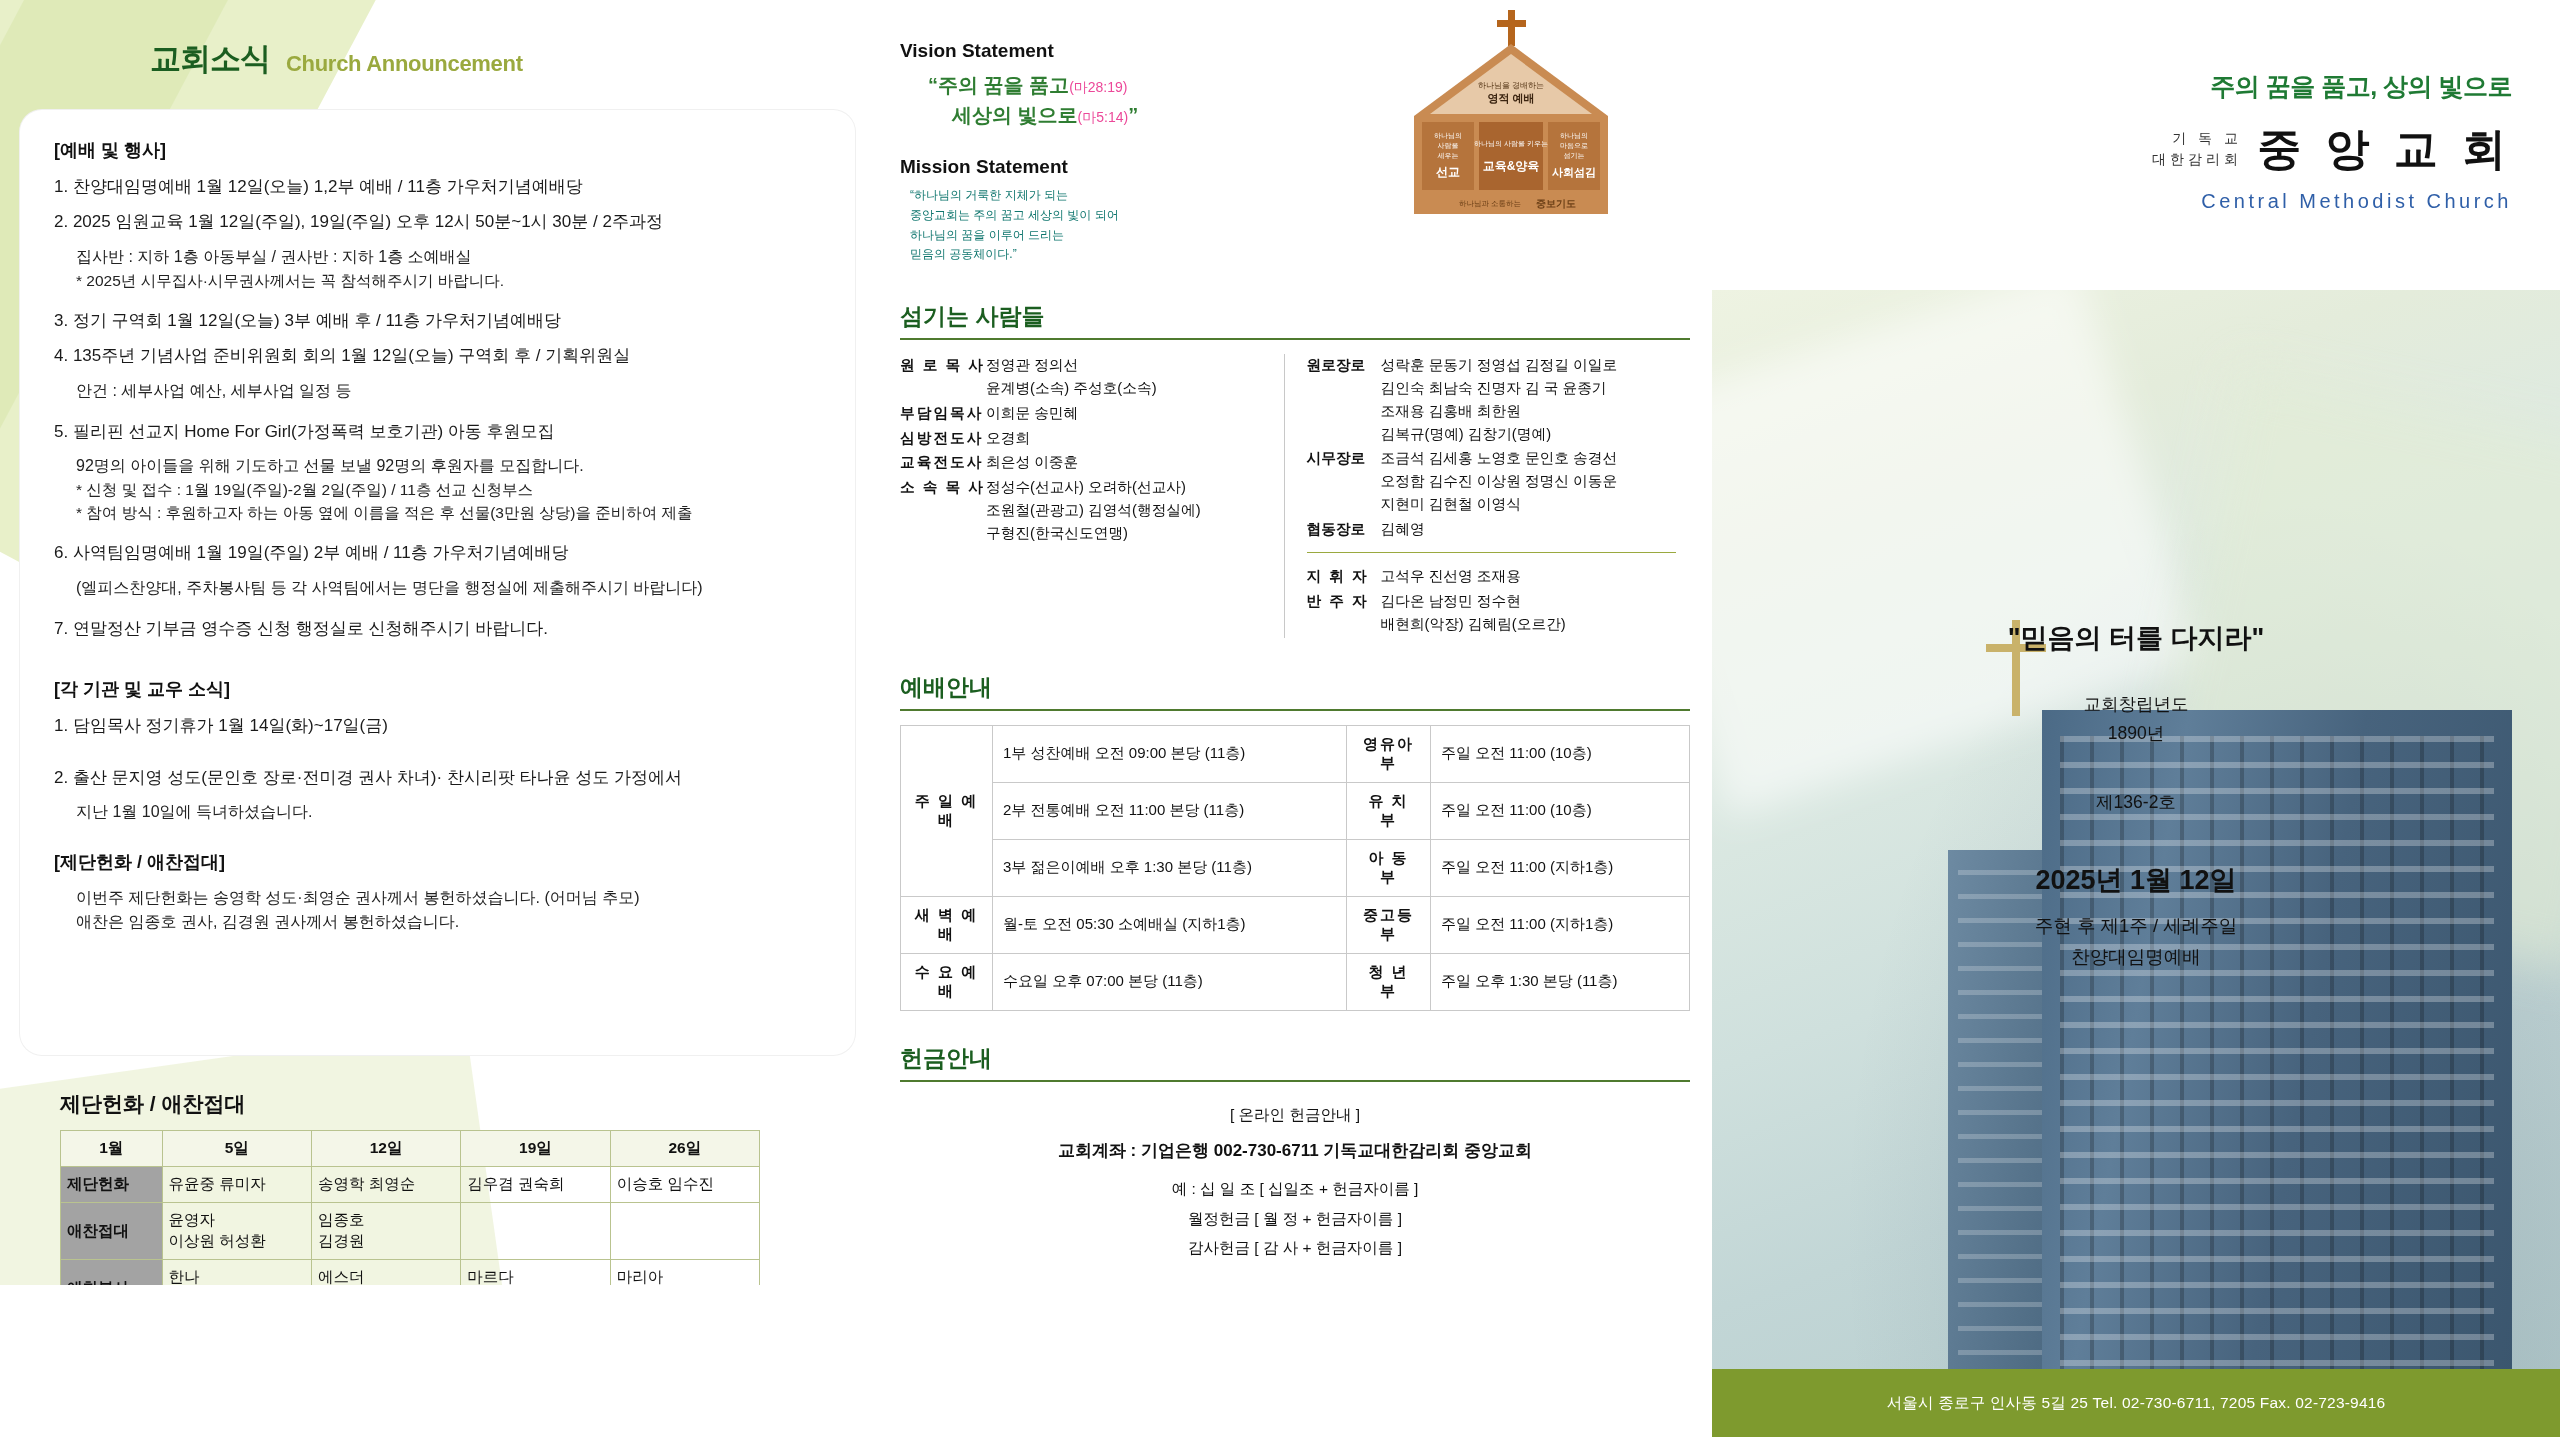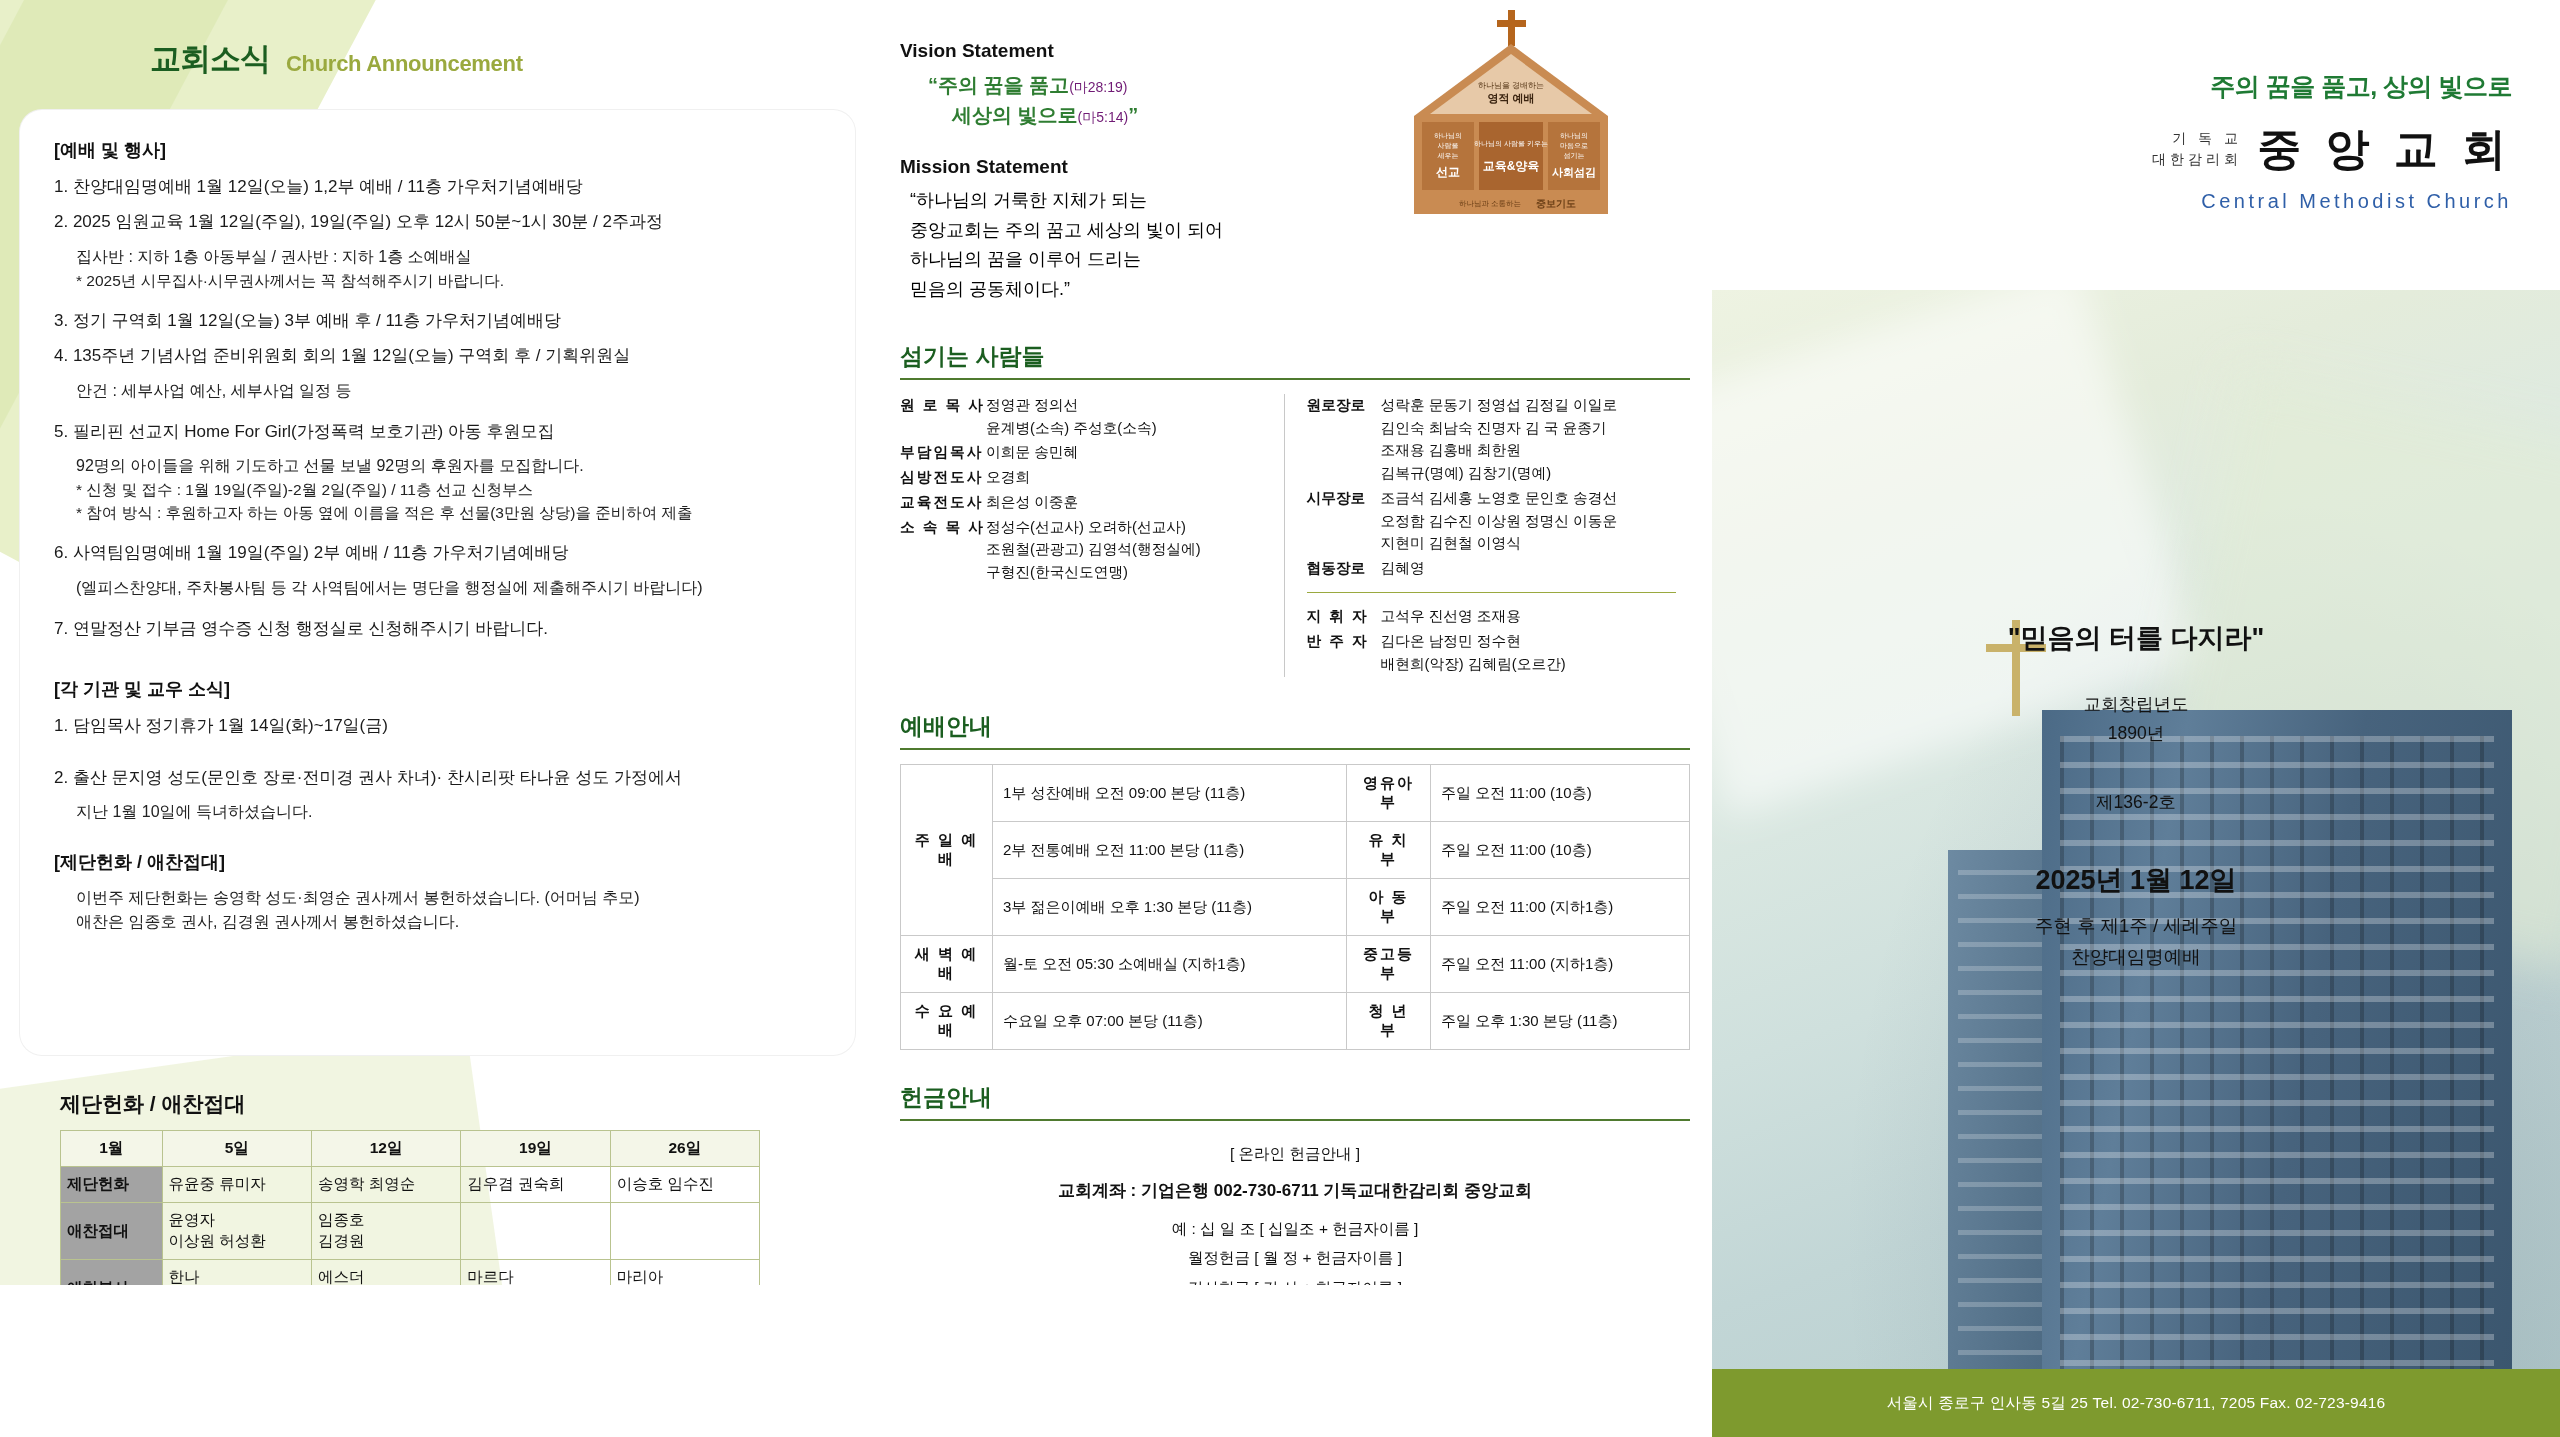--- a/index.html
+++ b/index.html
@@ -72,24 +72,24 @@
     padding:7px 6px; font-weight:normal;
   }
   table.grid th { font-weight:bold; background:#f4f6e8; }
   .tbl-left { position:absolute; left:60px; top:1130px; width:700px;}
   .tbl-left td.hd { font-weight:bold; background:#a3a3a3; }
 
   
   .mid { position:absolute; left:880px; top:0; width:830px; height:1437px; padding:40px 20px 0 20px;}
   .vision-h { font-size:19px; font-weight:bold; color:#111; margin:0 0 8px 0;}
   .vision-line { font-size:20px; color:#2f7d32; font-weight:bold; line-height:1.5;}
-  .vision-line .sm { font-size:14px; color:#701a75; font-weight:normal;}
+  .vision-line .sm { font-size:14px; color:#ec4899; font-weight:normal;}
   .vision-quote { color:#2f7d32; }
   .mission-h { font-size:19px; font-weight:bold; color:#111; margin:26px 0 8px 0;}
-  .mission-p { font-size:18px; line-height:1.65; color:#000000; }
+  .mission-p { font-size:12px; line-height:1.65; color:#0f766e; }
 
   
   .church-ico { position:absolute; right:62px; top:10px; width:270px; height:230px;}
 
   .serve-h { font-size:23px; font-weight:bold; color:#1b5e20; margin:36px 0 4px 0;}
   .hr-green { border:0; border-top:2px solid #4f7a2f; margin:6px 0 14px 0;}
   .hr-thin { border:0; border-top:1px solid #9aa93f; margin:12px 0;}
 
   .serve-grid { display:flex; gap:0; }
   .serve-col { flex:1; padding-right:14px;}

